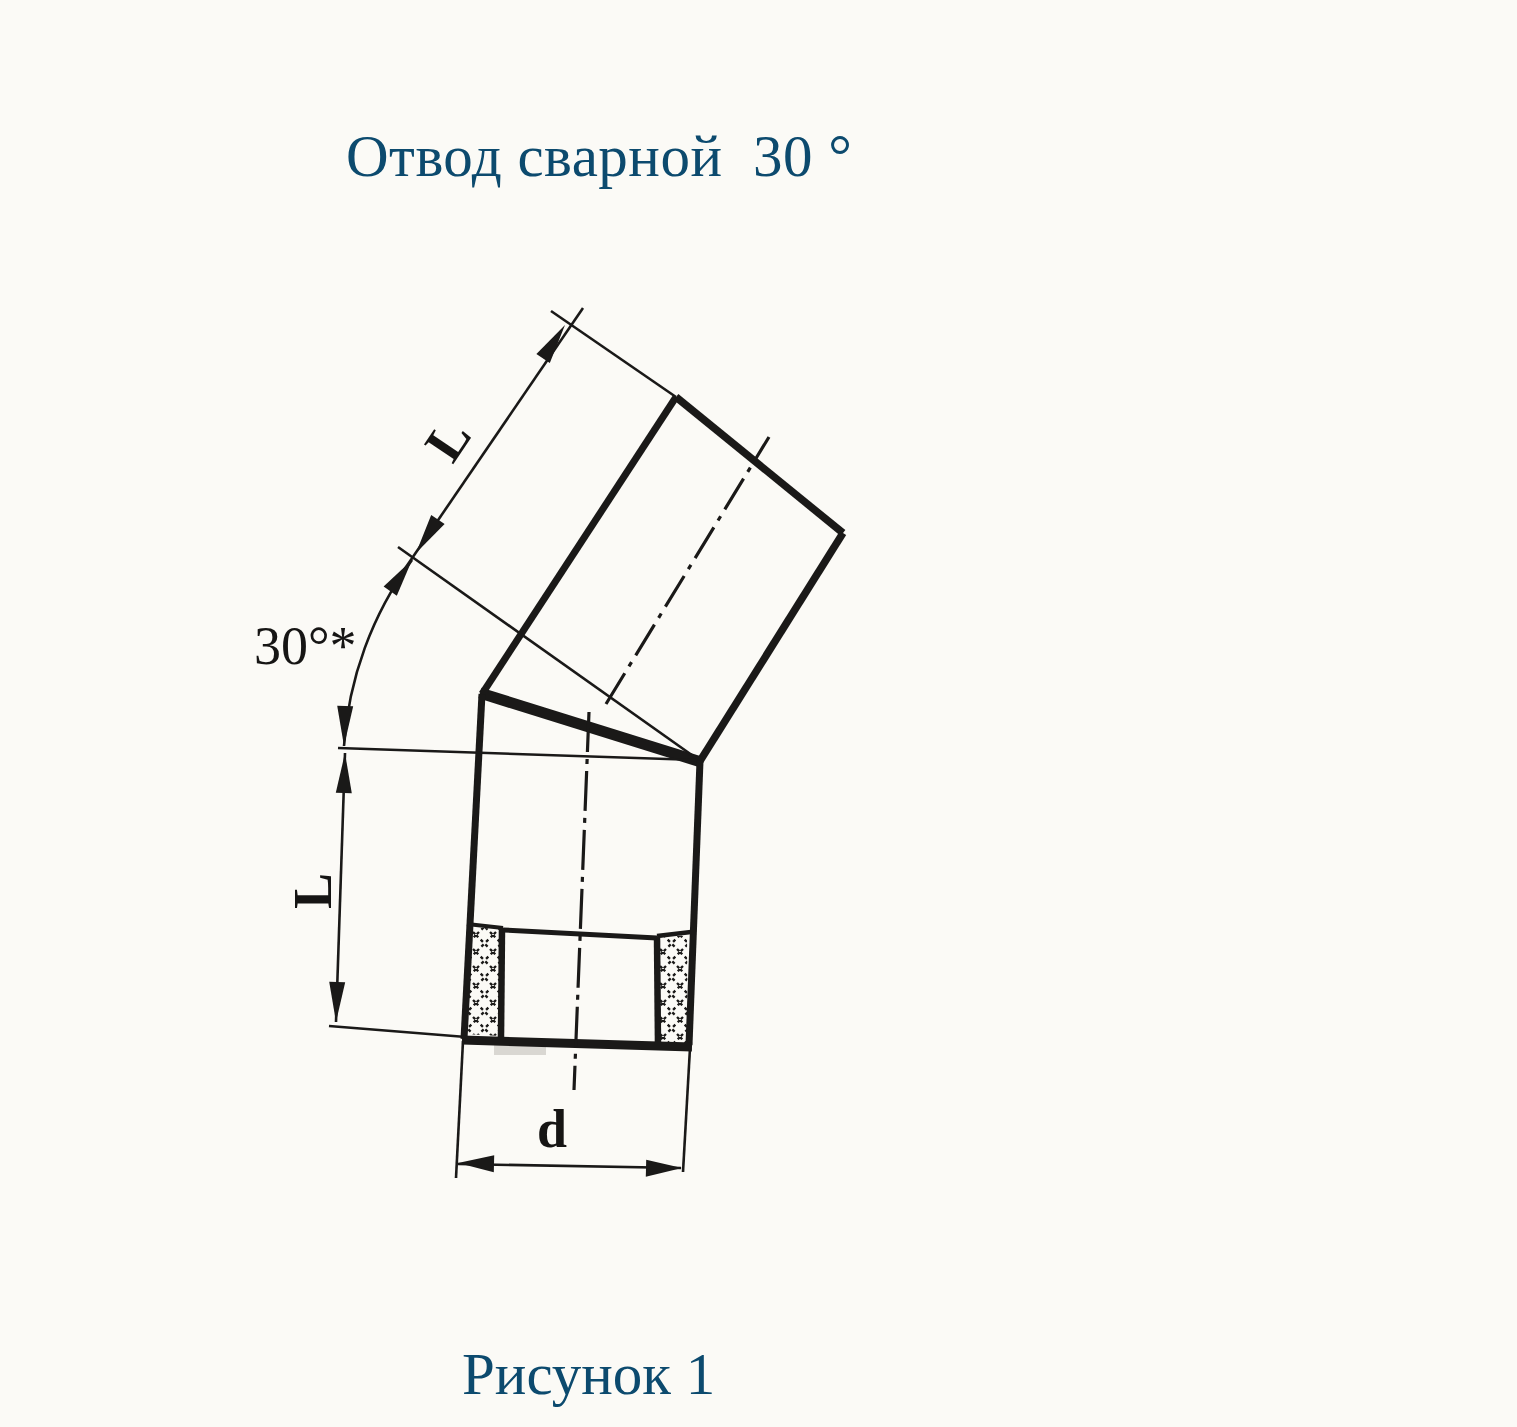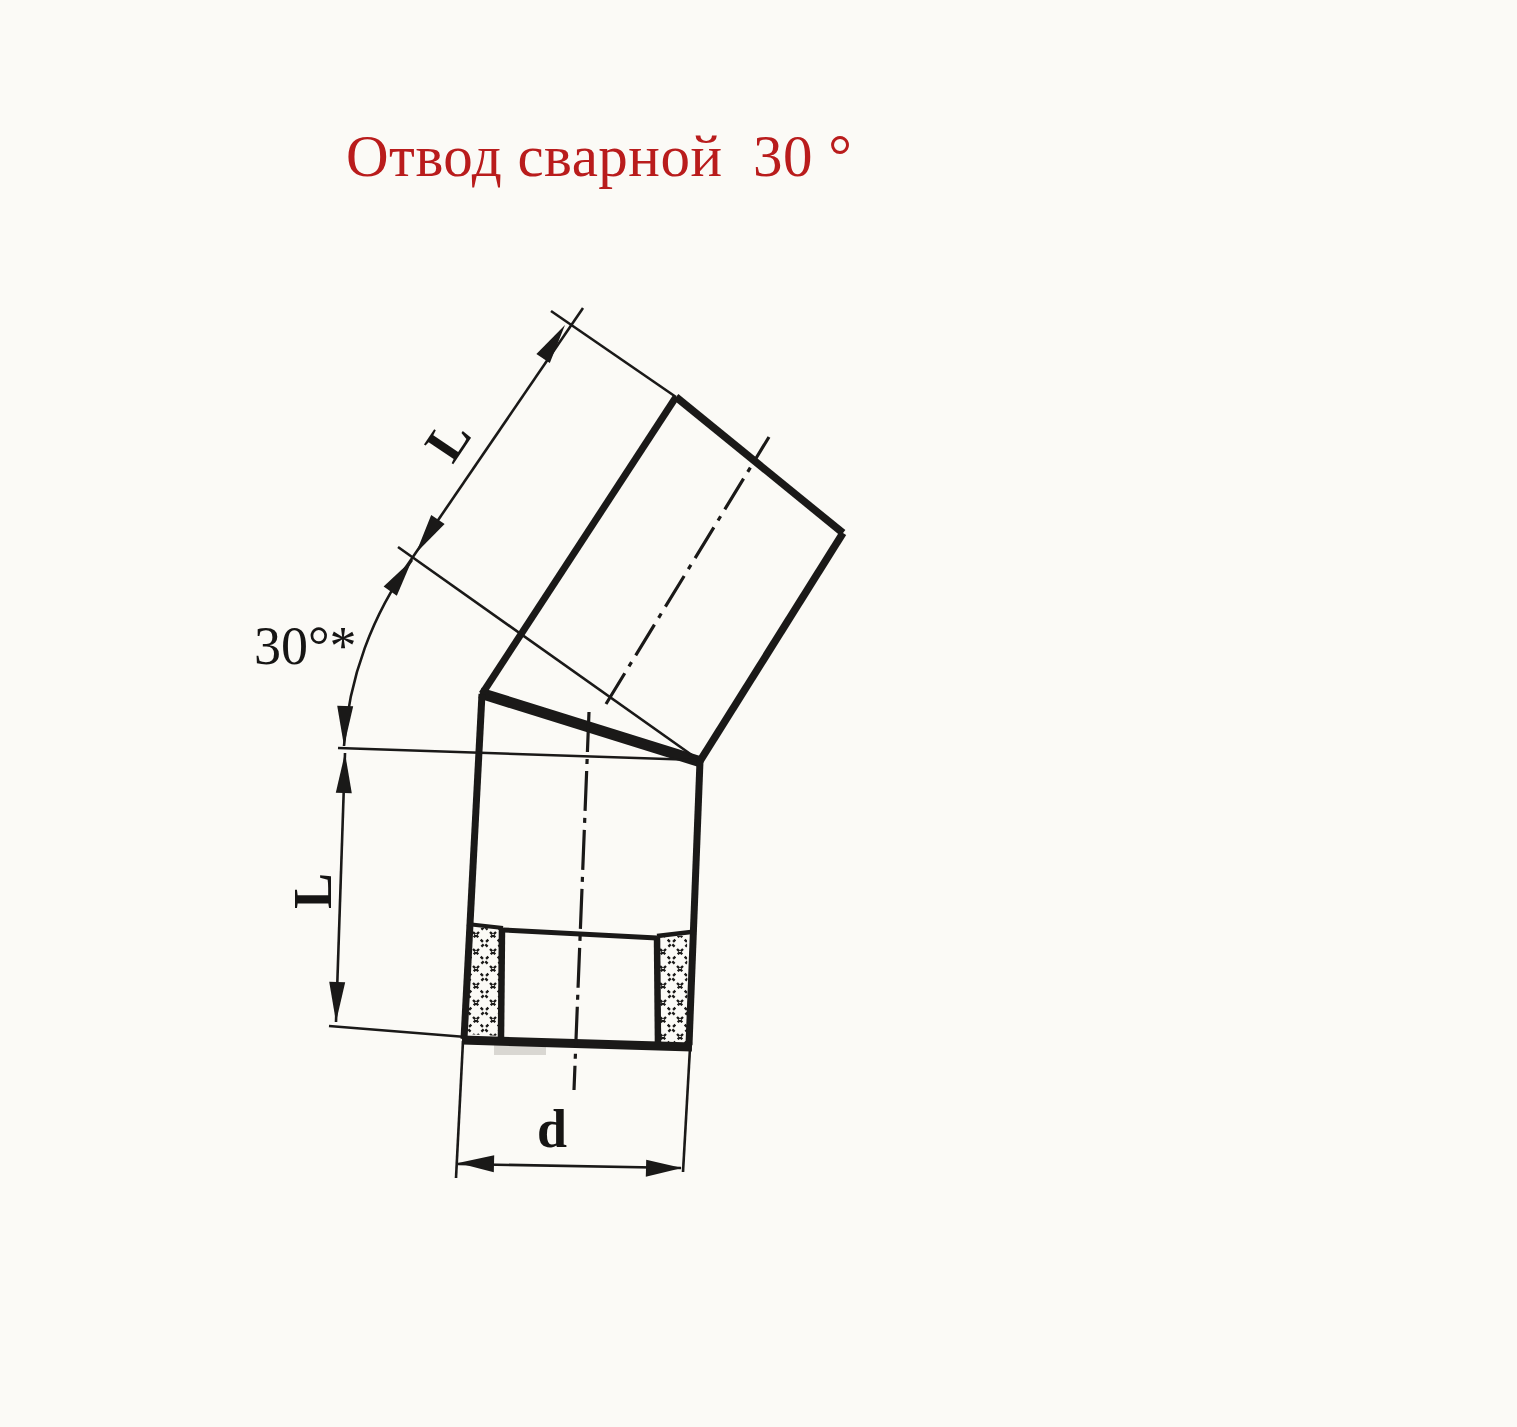--- a/index.html
+++ b/index.html
@@ -2,21 +2,21 @@
 <html><head>
 <meta charset="utf-8">
 <style>
   html,body{margin:0;padding:0;background:#e8e8e6;}
   .sheet{
     position:relative;
     width:1517px;height:1427px;
     background:#fbfaf6;
     overflow:hidden;
     font-family:"Liberation Serif","DejaVu Serif",serif;
-    color:#b91c1c;
+    color:#0c4a6e;
   }
   .fig-title{
     position:absolute;left:346px;top:124px;
     font-size:59px;line-height:1.1;
     white-space:pre;
     letter-spacing:0.5px;
   }
   .fig-caption{
     position:absolute;left:462px;top:1342px;
     font-size:59px;line-height:1.1;
@@ -109,14 +109,15 @@
       <path class="ink" d="M463,1041 L456,1178" stroke-width="2.6"></path>
       <path class="ink" d="M690,1048 L683,1172" stroke-width="2.6"></path>
       <path class="ink" d="M458,1164 L681,1168" stroke-width="2.6"></path>
       <polygon points="458,1163 494.2,1155.2 493.8,1172.2" fill="#1a1918"></polygon>
       <polygon points="682,1168 646.2,1159.8 645.8,1176.8" fill="#1a1918"></polygon>
       <text class="lbl" x="552" y="1129" text-anchor="middle" dominant-baseline="central">d</text>
     </g>
 
   </svg>
 
+  <div class="fig-caption">Рисунок 1</div>
 
 </div>
 
 </body></html>

